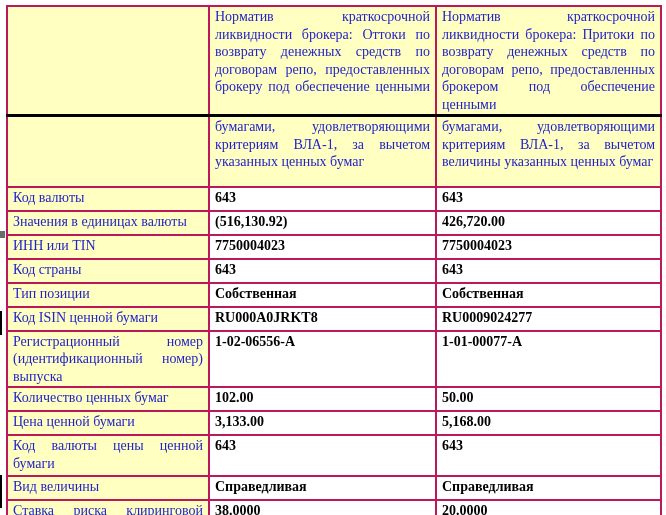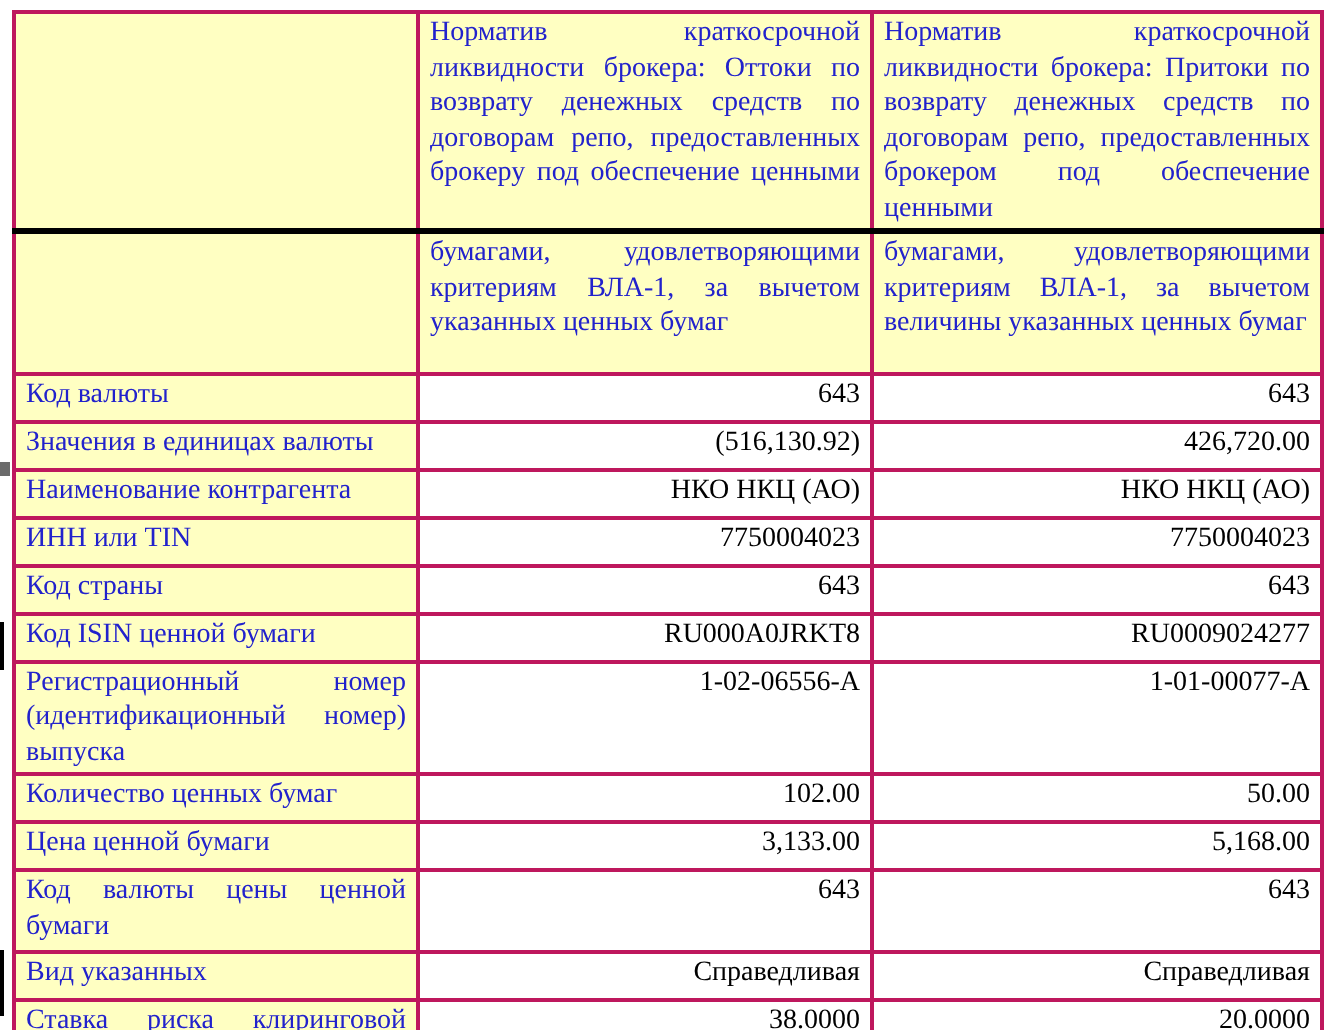--- a/index.html
+++ b/index.html
@@ -38,21 +38,22 @@
   
   .lbl {
     background: #FFFFC2;
     color: #2222CC;
     text-align: justify;
   }
   
   .val {
     background: #ffffff;
     color: #000000;
-    text-align: right;
+    text-align: left;
+    font-weight: bold;
   }
   
   tr.hdr-top  { height: 104px; }
   tr.hdr-bot  { height: 71px; }
   tr.hdr-top td {
     border-bottom: 3px solid #000000; 
   }
   tr.hdr-top td.lbl.hdr-text {
     text-align: justify;
     text-align-last: justify; 
@@ -102,33 +103,33 @@
       <td class="lbl">Код валюты</td>
       <td class="val">643</td>
       <td class="val">643</td>
     </tr>
     <tr class="r-single">
       <td class="lbl">Значения в единицах валюты</td>
       <td class="val">(516,130.92)</td>
       <td class="val">426,720.00</td>
     </tr>
     <tr class="r-single">
-      <td class="lbl">Наименование контрагента</td>
-      <td class="val">НКО НКЦ (АО)</td>
-      <td class="val">НКО НКЦ (АО)</td>
-    </tr>
-    <tr class="r-single">
       <td class="lbl">ИНН или TIN</td>
       <td class="val">7750004023</td>
       <td class="val">7750004023</td>
     </tr>
     <tr class="r-single">
       <td class="lbl">Код страны</td>
       <td class="val">643</td>
       <td class="val">643</td>
+    </tr>
+    <tr class="r-single">
+      <td class="lbl">Тип позиции</td>
+      <td class="val">Собственная</td>
+      <td class="val">Собственная</td>
     </tr>
     <tr class="r-single">
       <td class="lbl">Код ISIN ценной бумаги</td>
       <td class="val">RU000A0JRKT8</td>
       <td class="val">RU0009024277</td>
     </tr>
     <tr class="r-triple">
       <td class="lbl">Регистрационный номер (идентификационный номер) выпуска</td>
       <td class="val">1-02-06556-А</td>
       <td class="val">1-01-00077-А</td>
@@ -142,21 +143,21 @@
       <td class="lbl">Цена ценной бумаги</td>
       <td class="val">3,133.00</td>
       <td class="val">5,168.00</td>
     </tr>
     <tr class="r-double">
       <td class="lbl">Код валюты цены ценной бумаги</td>
       <td class="val">643</td>
       <td class="val">643</td>
     </tr>
     <tr class="r-single">
-      <td class="lbl">Вид указанных</td>
+      <td class="lbl">Вид величины</td>
       <td class="val">Справедливая</td>
       <td class="val">Справедливая</td>
     </tr>
     <tr class="r-triple">
       <td class="lbl">Ставка риска клиринговой организации по ценной бумаге</td>
       <td class="val">38.0000</td>
       <td class="val">20.0000</td>
     </tr>
   </tbody>
 </table>

